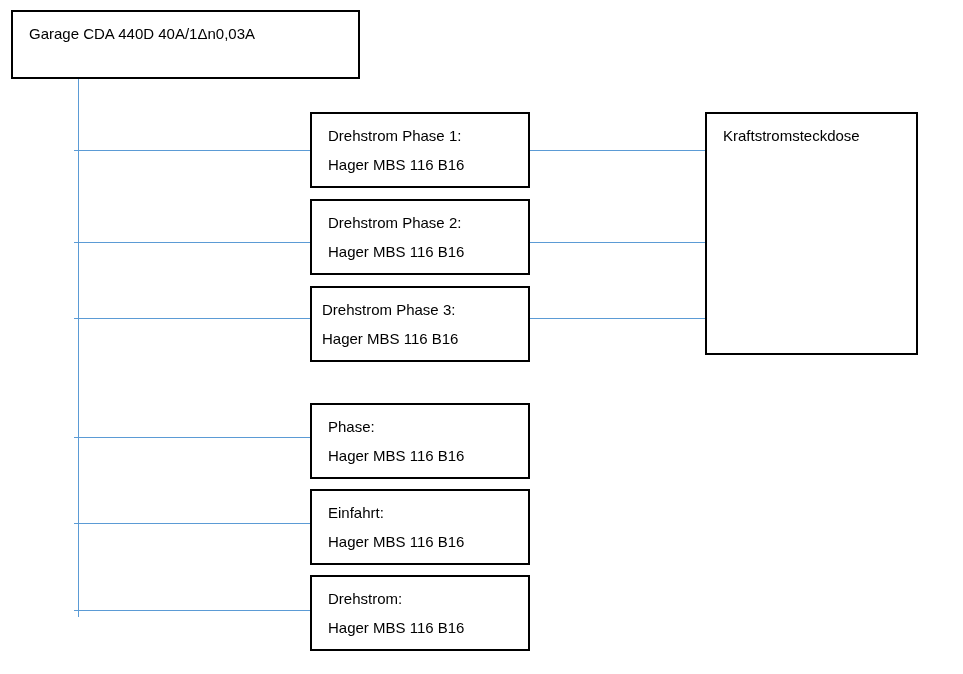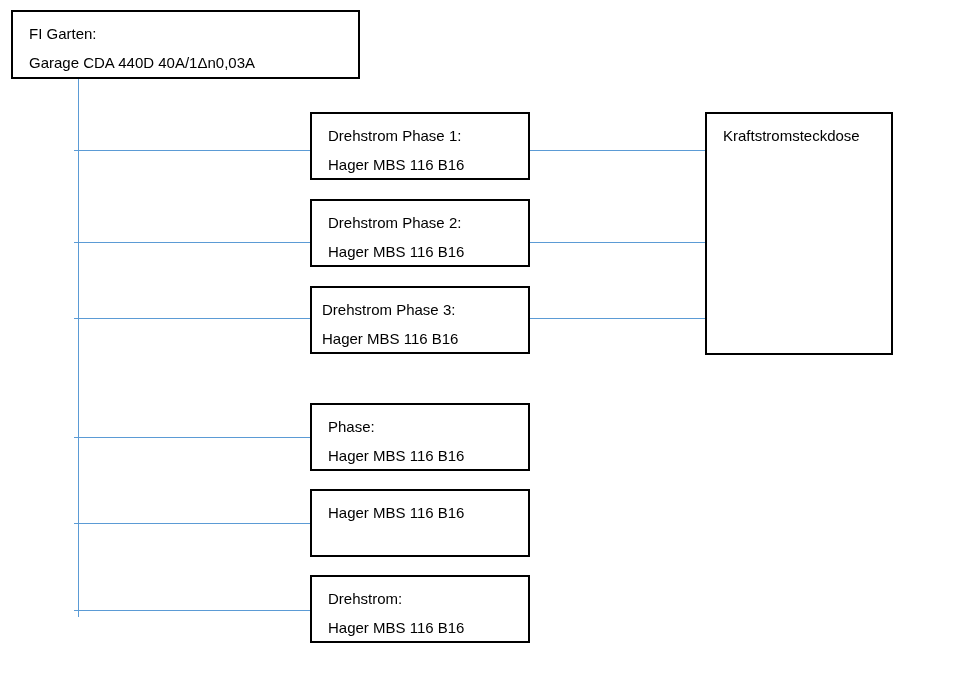--- a/index.html
+++ b/index.html
@@ -32,28 +32,28 @@
   .node {
     position: absolute;
     border: 2px solid var(--border);
     background: var(--bg);
     font-size: 15px;
     line-height: 29px;
     padding: 7px 10px 0 16px;
   }
   .node .line { display: block; white-space: nowrap; }
   .fi-box     { left: 11px;  top: 10px;  width: 349px; height: 69px; }
-  .breaker    { left: 310px; width: 220px; height: 68px; }
+  .breaker    { left: 310px; width: 220px; height: 76px; }
   .b-phase1   { top: 112px; }
   .b-phase2   { top: 199px; }
   .b-phase3   { top: 286px; padding-left: 10px; }
   .b-garage   { top: 403px; }
   .b-einfahrt { top: 489px; }
   .b-terrasse { top: 575px; }
-  .load-box   { left: 705px; top: 112px; width: 188px; height: 243px; }
+  .load-box   { left: 705px; top: 112px; width: 213px; height: 243px; }
 </style>
 </head>
 <body>
 
 <div class="canvas">
 
   <svg class="wires" viewBox="0 0 963 674" xmlns="http://www.w3.org/2000/svg">
 
     <line x1="78" y1="79" x2="78" y2="617"></line>
 
@@ -63,21 +63,20 @@
     <line x1="74" y1="437" x2="310" y2="437"></line>
     <line x1="74" y1="523" x2="310" y2="523"></line>
     <line x1="74" y1="610" x2="310" y2="610"></line>
 
     <line x1="530" y1="150" x2="705" y2="150"></line>
     <line x1="530" y1="242" x2="705" y2="242"></line>
     <line x1="530" y1="318" x2="705" y2="318"></line>
   </svg>
 
   <div class="node fi-box">
-    <span class="line">FI Garten:</span>
     <span class="line">Garage CDA 440D 40A/1Δn0,03A</span>
   </div>
 
   <div class="node breaker b-phase1">
     <span class="line">Drehstrom Phase 1:</span>
     <span class="line">Hager MBS 116 B16</span>
   </div>
 
   <div class="node breaker b-phase2">
     <span class="line">Drehstrom Phase 2:</span>
@@ -88,20 +87,21 @@
     <span class="line">Drehstrom Phase 3:</span>
     <span class="line">Hager MBS 116 B16</span>
   </div>
 
   <div class="node breaker b-garage">
     <span class="line">Phase:</span>
     <span class="line">Hager MBS 116 B16</span>
   </div>
 
   <div class="node breaker b-einfahrt">
+    <span class="line">Einfahrt:</span>
     <span class="line">Hager MBS 116 B16</span>
   </div>
 
   <div class="node breaker b-terrasse">
     <span class="line">Drehstrom:</span>
     <span class="line">Hager MBS 116 B16</span>
   </div>
 
   <div class="node load-box">
     <span class="line">Kraftstromsteckdose</span>

